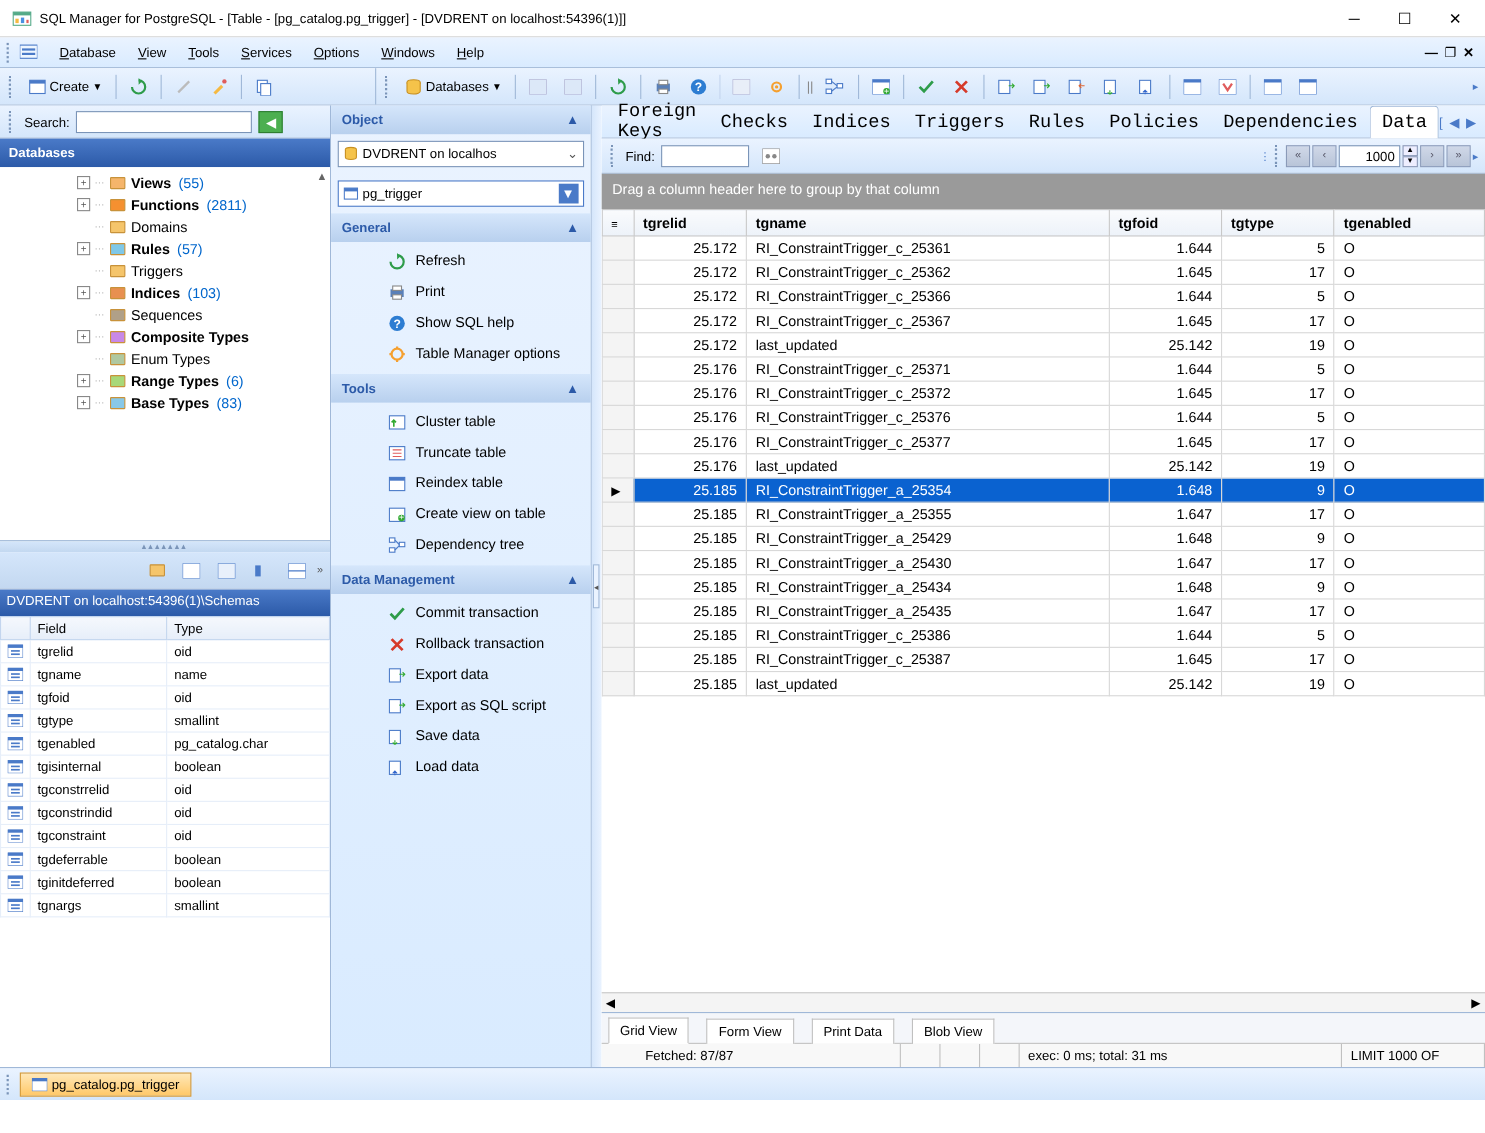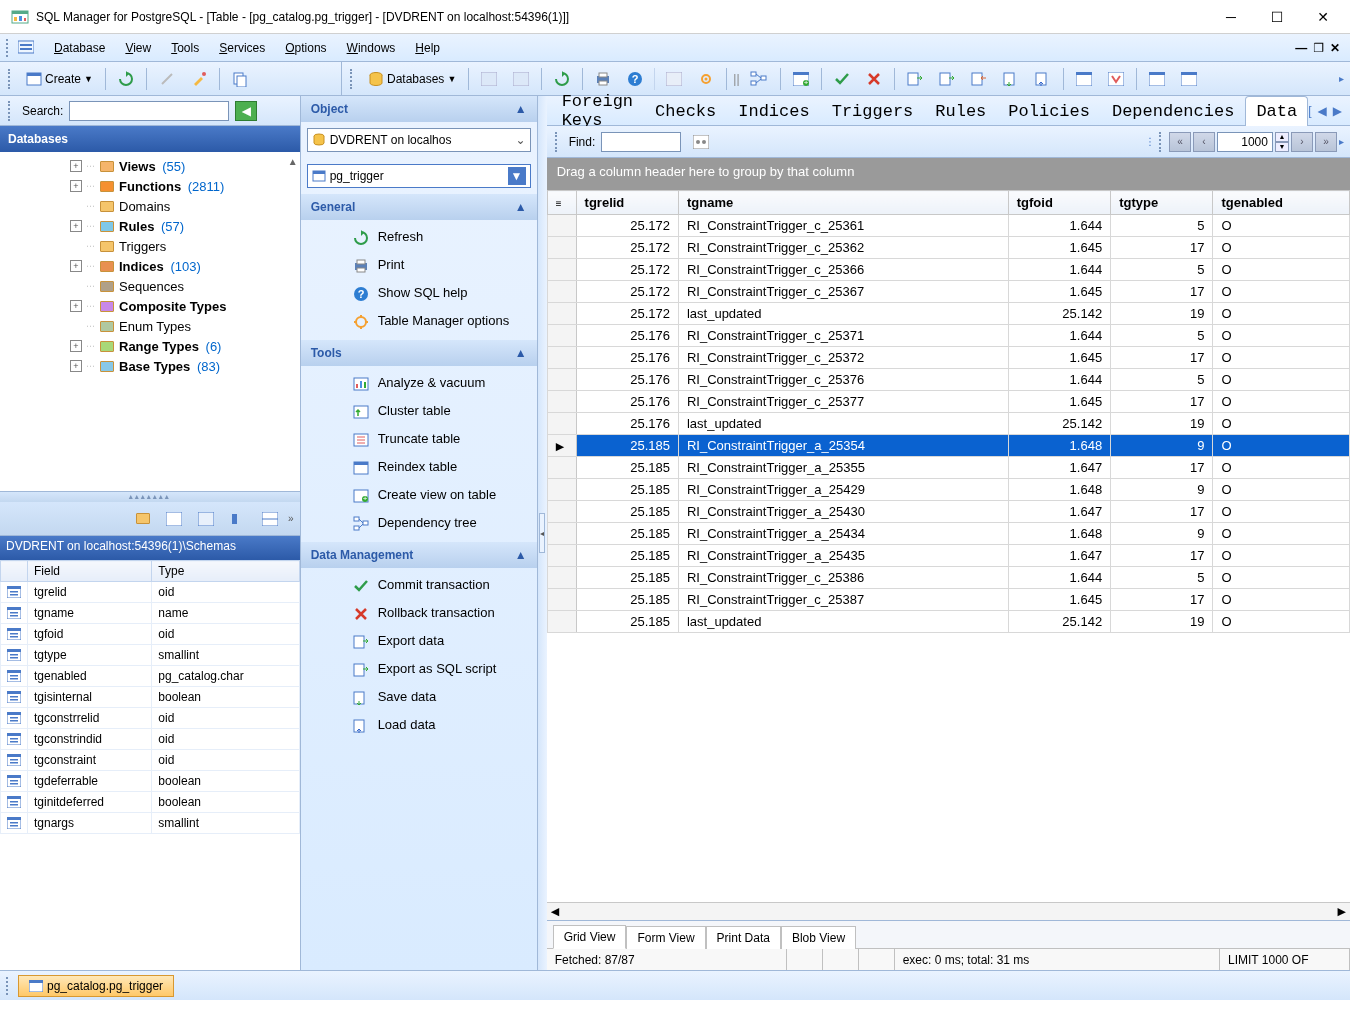--- a/index.html
+++ b/index.html
@@ -93,25 +93,25 @@
   .grid { border-collapse:collapse; width:100%;}
   .grid th { background:linear-gradient(#fafbfd,#edf2f9); border:1px solid #c8c8c8; padding:4px 8px; text-align:left; font-weight:bold; font-size:13px;}
   .grid th.first { width:22px;}
   .grid td { border:1px solid #d8d8d8; padding:3px 8px; font-size:13px;}
   .grid td.num { text-align:right;}
   .grid td.rowhdr { width:22px; background:#f4f4f4; border-right:1px solid #c8c8c8;}
   .grid tr.selected td { background:#0a62d0; color:#fff;}
   .grid tr.selected td.rowhdr { background:#f4f4f4; color:#000;}
   .rowptr { font-size:11px;}
   
-  .viewtabs { height:28px; border-top:1px solid #a0b8d8; display:flex; align-items:flex-end; padding:0 6px; gap:0; background:#f4f6fa;}
+  .viewtabs { height:28px; border-top:1px solid #a0b8d8; display:flex; align-items:flex-end; padding:0 6px; gap:16px; background:#f4f6fa;}
   .vtab { padding:4px 10px; border:1px solid #c0c0c0; border-bottom:none; background:#fff; font-size:12px; position:relative; top:1px;}
   .vtab:first-child { border-bottom:1px solid #fff;}
   
-  .statusrow { height:22px; border-top:1px solid #c0c0c0; display:flex; align-items:center; font-size:12px; background:#f8f8f8;}
+  .statusrow { height:22px; border-top:1px solid #c0c0c0; display:flex; align-items:center; font-size:12px; background:#f8f8f8;padding-left:32px;}
   .statusrow .cell { border-right:1px solid #c0c0c0; padding:2px 8px; height:100%; display:flex; align-items:center;}
   
   
   .bottombar { height:30px; background:linear-gradient(#eaf3ff,#d4e6fb); border-top:1px solid #a0b8d8; display:flex; align-items:center; padding:0 6px;}
   .bottombar .grip { width:6px; height:18px; border-left:2px dotted #7a94b8; margin-right:6px;}
   .btab { padding:3px 10px; background:linear-gradient(#ffe8b8,#ffc868); border:1px solid #d89830; font-size:12px; display:flex; align-items:center; gap:4px;}
   .folder { background:#f5c56b; border:1px solid #c8923a; width:14px; height:11px; border-radius:1px;}
   
   svg { display:block; }
 </style>
@@ -700,31 +700,20 @@
       </div>
     <div class="section-hdr">
         <span>Tools</span>
         <span class="chev">▲</span>
       </div>
     <div class="cmd-list" id="tools-cmds">
         <div class="cmd">
           <span class="ic">
             <svg width="16" height="16">
               <rect x="1" y="2" width="14" height="12" fill="#fff" stroke="#4a7ac8"></rect>
-              <rect x="3" y="8" width="2" height="4" fill="#e25c5c"></rect>
-              <rect x="7" y="5" width="2" height="7" fill="#4a90e2"></rect>
-              <rect x="11" y="6" width="2" height="6" fill="#3a3"></rect>
-            </svg>
-          </span>
-          <span>Analyze &amp; vacuum</span>
-        </div>
-        <div class="cmd">
-          <span class="ic">
-            <svg width="16" height="16">
-              <rect x="1" y="2" width="14" height="12" fill="#fff" stroke="#4a7ac8"></rect>
               <path d="M5 12 L5 6 M3 8 L5 6 L7 8" stroke="#3a3" fill="none" stroke-width="1.5"></path>
             </svg>
           </span>
           <span>Cluster table</span>
         </div>
         <div class="cmd">
           <span class="ic">
             <svg width="16" height="16">
               <rect x="1" y="2" width="14" height="12" fill="#fff" stroke="#4a7ac8"></rect>
               <line x1="4" y1="5" x2="12" y2="5" stroke="#e05c5c"></line>

